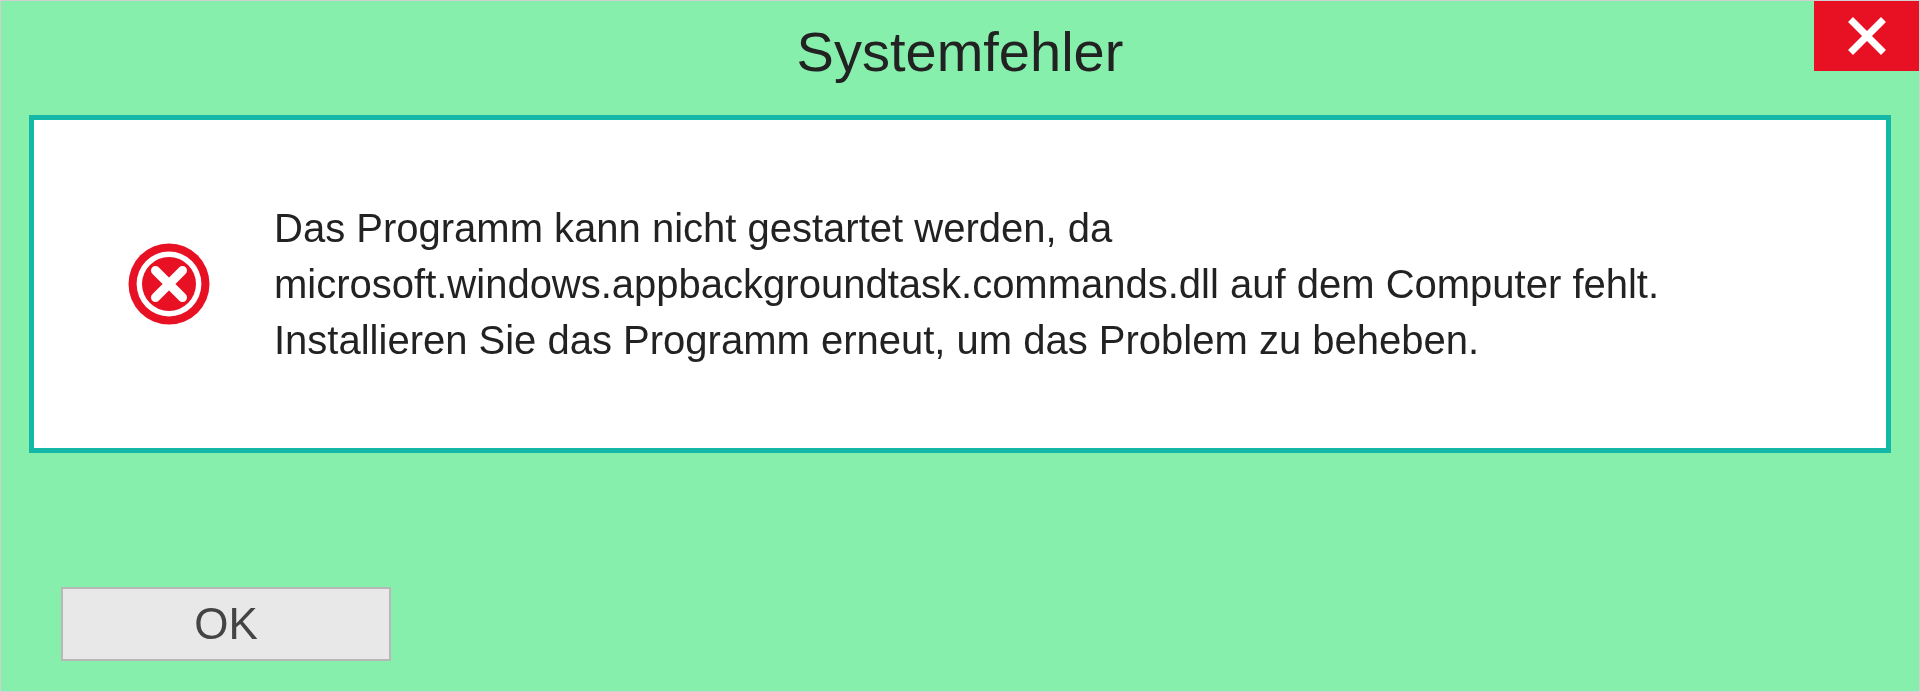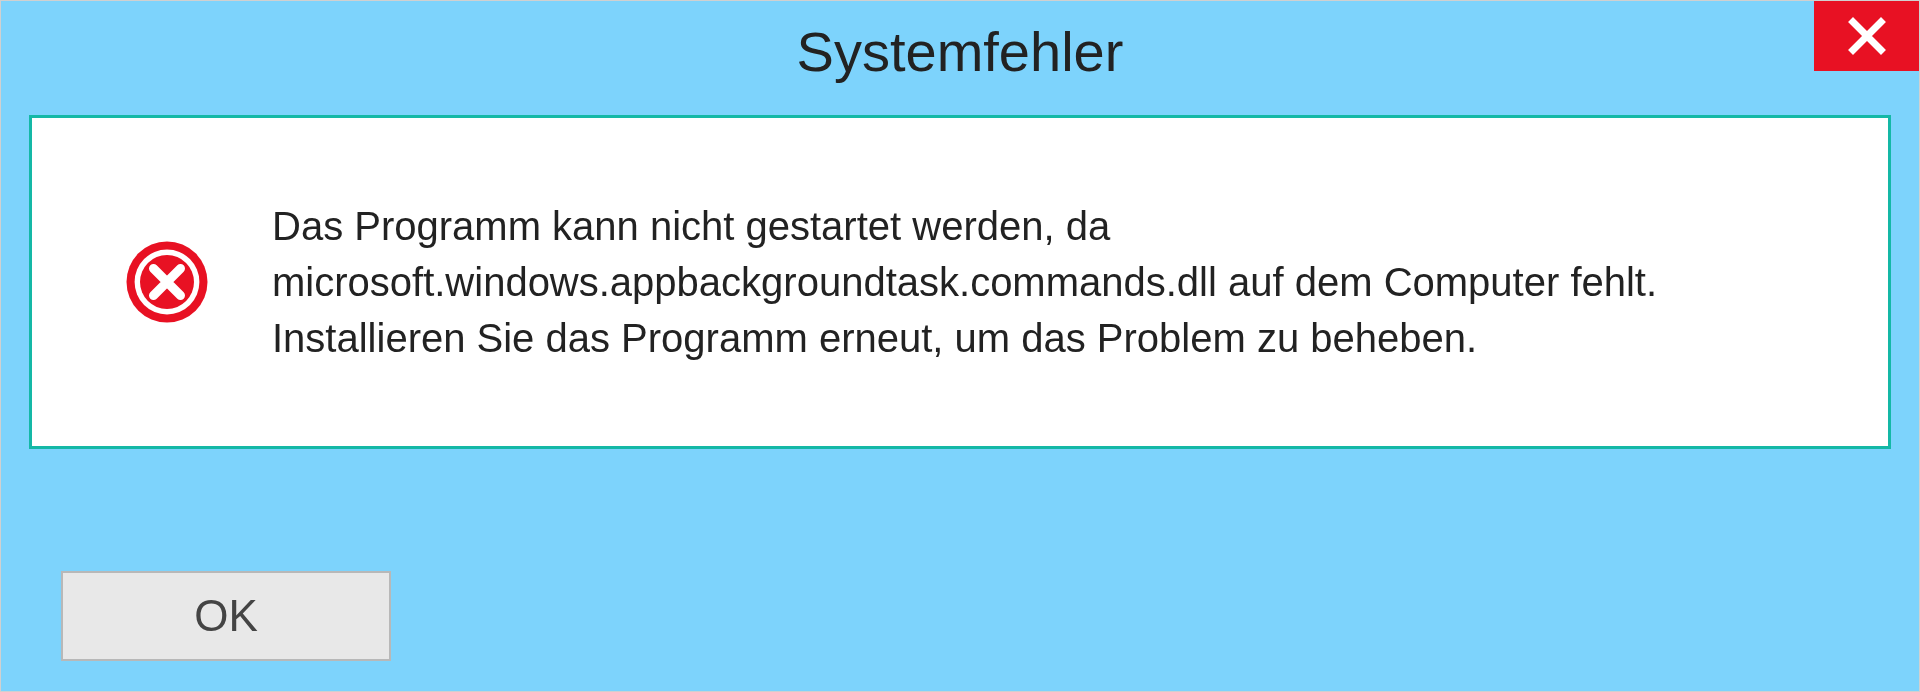--- a/index.html
+++ b/index.html
@@ -10,21 +10,21 @@
     body {
       font-family: Arial, Helvetica, sans-serif;
       background: #fff;
       width: 1920px;
       height: 692px;
       overflow: hidden;
     }
     .dialog {
       width: 100%;
       height: 100%;
-      background: #7dd3fc;
+      background: #86efac;
       border: 1px solid #d0d0d0;
       display: flex;
       flex-direction: column;
     }
     .title-bar {
       position: relative;
       height: 100px;
       display: flex;
       align-items: center;
       justify-content: center;
@@ -46,21 +46,21 @@
       justify-content: center;
       cursor: pointer;
     }
     .close-btn svg {
       width: 42px;
       height: 42px;
     }
     .content-panel {
       margin: 14px 28px 4px 28px;
       background: #fff;
-      border: 3px solid #14b8a6;
+      border: 5px solid #14b8a6;
       padding: 80px 60px 80px 90px;
       display: flex;
       align-items: center;
       gap: 60px;
     }
     .error-icon {
       flex-shrink: 0;
       width: 90px;
       height: 90px;
     }
@@ -80,21 +80,21 @@
     .watermark {
       font-size: 62px;
       font-weight: 900;
       font-style: italic;
       color: #d42020;
       letter-spacing: 2px;
       margin-left: 580px;
     }
     .ok-button {
       width: 330px;
-      height: 90px;
+      height: 74px;
       background: #e8e8e8;
       border: 2px solid #b8b8b8;
       font-size: 44px;
       color: #444;
       cursor: pointer;
       font-family: inherit;
     }
   </style>
 </head>
 <body>

